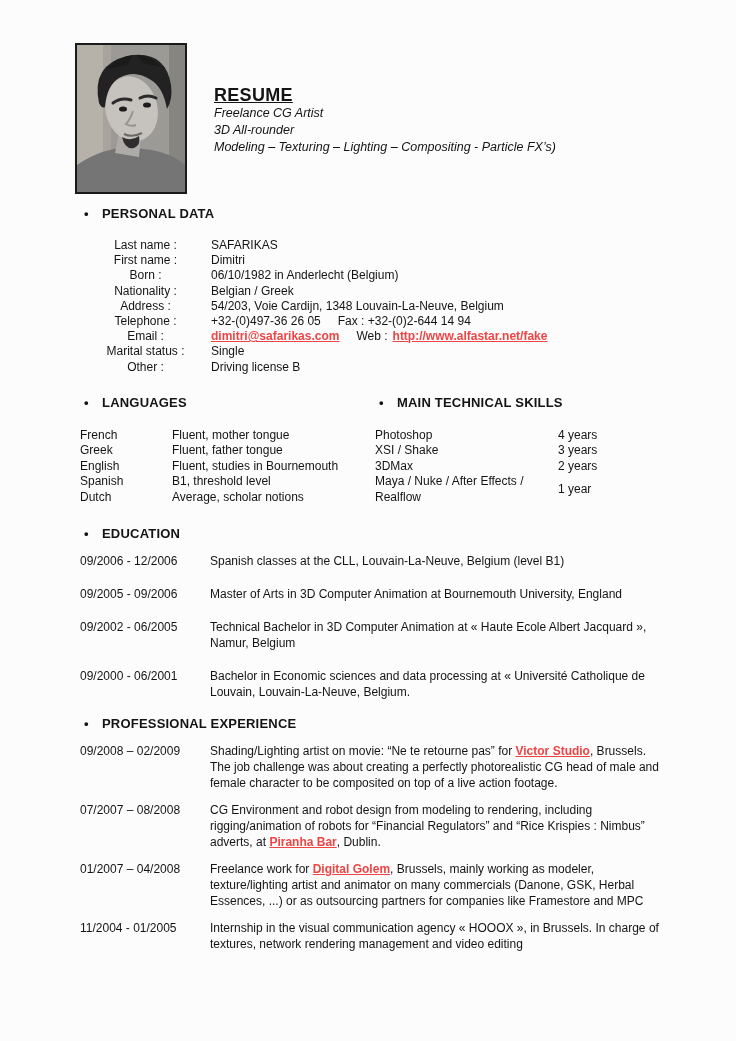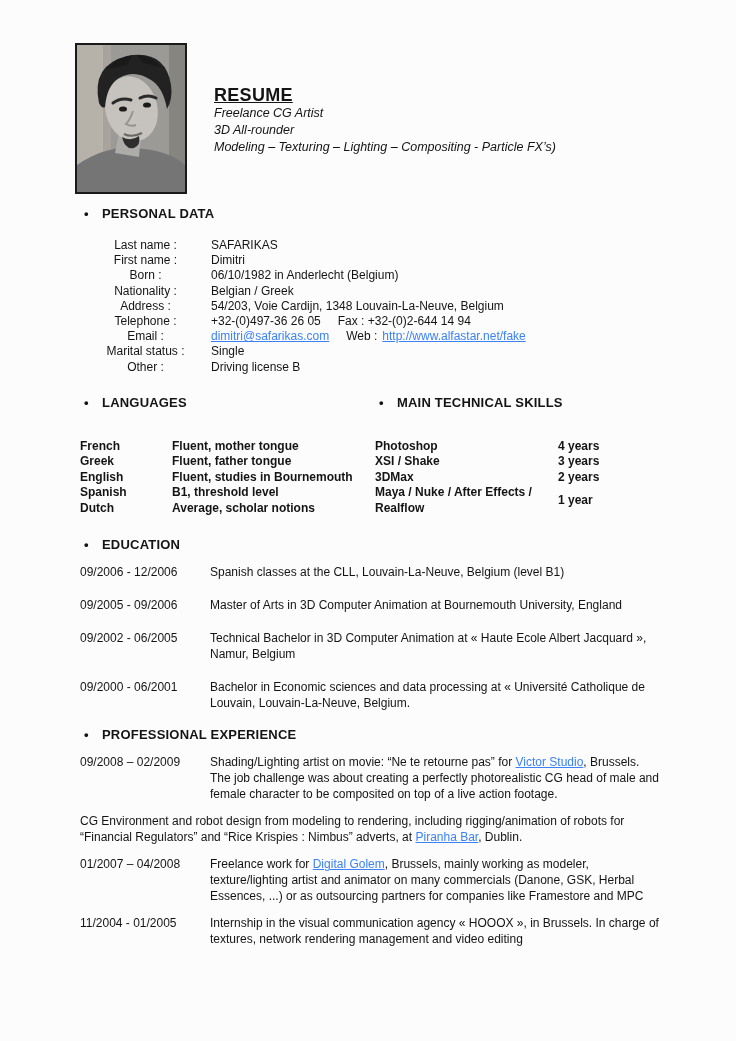--- a/index.html
+++ b/index.html
@@ -65,29 +65,30 @@
     flex: 0 0 18px;
     padding-left: 4px;
     font-size: 13px;
   }
   
   .personal-rows { margin-top: 17px; text-align: center; }
   .p-row { display: flex; line-height: 15.2px; font-size: 12px; }
   .p-label { width: 131px; flex: 0 0 131px; }
   .p-extra { margin-left: 17px; }
   a.link {
-    color: #3b82f6;
+    color: #ef4444;
     text-decoration: underline;
     cursor: pointer;
+    font-weight: bold;
   }
   
   .two-col { display: flex; margin-top: 20px; }
   .col-left { width: 295px; flex: 0 0 295px; }
   .col-right { flex: 1; }
-  .lang-rows, .skill-rows { margin-top: 29px; font-size: 12px; font-weight: bold; }
+  .lang-rows, .skill-rows { margin-top: 18px; font-size: 12px; }
   .l-row { display: flex; line-height: 15.5px; }
   .l-name { width: 92px; flex: 0 0 92px; }
   .s-row { display: flex; align-items: center; min-height: 15.5px; line-height: 15.5px; }
   .s-name { width: 183px; flex: 0 0 183px; }
   
   .edu-heading { margin-top: 21px; }
   .exp-heading { margin-top: 16px; }
   .entry-rows { margin-top: 12px; font-size: 12px; }
   .e-row { display: flex; margin-bottom: 17px; }
   .e-row:last-child { margin-bottom: 0; }
@@ -260,20 +261,21 @@
     <div class="section-heading exp-heading">
       <span class="bullet">•</span>
       <span>PROFESSIONAL EXPERIENCE</span>
     </div>
     <div class="entry-rows exp-rows">
       <div class="e-row">
         <span class="e-date">09/2008 – 02/2009</span>
         <span class="e-desc"><span>Shading/Lighting artist on movie: “Ne te retourne pas” for </span><a class="link">Victor Studio</a><span>, Brussels. The job challenge was about creating a perfectly photorealistic CG head of male and female character to be composited on top of a live action footage.</span></span>
       </div>
       <div class="e-row">
+        <span class="e-date">07/2007 – 08/2008</span>
         <span class="e-desc"><span>CG Environment and robot design from modeling to rendering, including rigging/animation of robots for “Financial Regulators” and “Rice Krispies : Nimbus” adverts, at </span><a class="link">Piranha Bar</a><span>, Dublin.</span></span>
       </div>
       <div class="e-row">
         <span class="e-date">01/2007 – 04/2008</span>
         <span class="e-desc"><span>Freelance work for </span><a class="link">Digital Golem</a><span>, Brussels, mainly working as modeler, texture/lighting artist and animator on many commercials (Danone, GSK, Herbal Essences, ...) or as outsourcing partners for companies like Framestore and MPC</span></span>
       </div>
       <div class="e-row">
         <span class="e-date">11/2004 - 01/2005</span>
         <span class="e-desc"><span>Internship in the visual communication agency « HOOOX », in Brussels. In charge of textures, network rendering management and video editing</span></span>
       </div>

